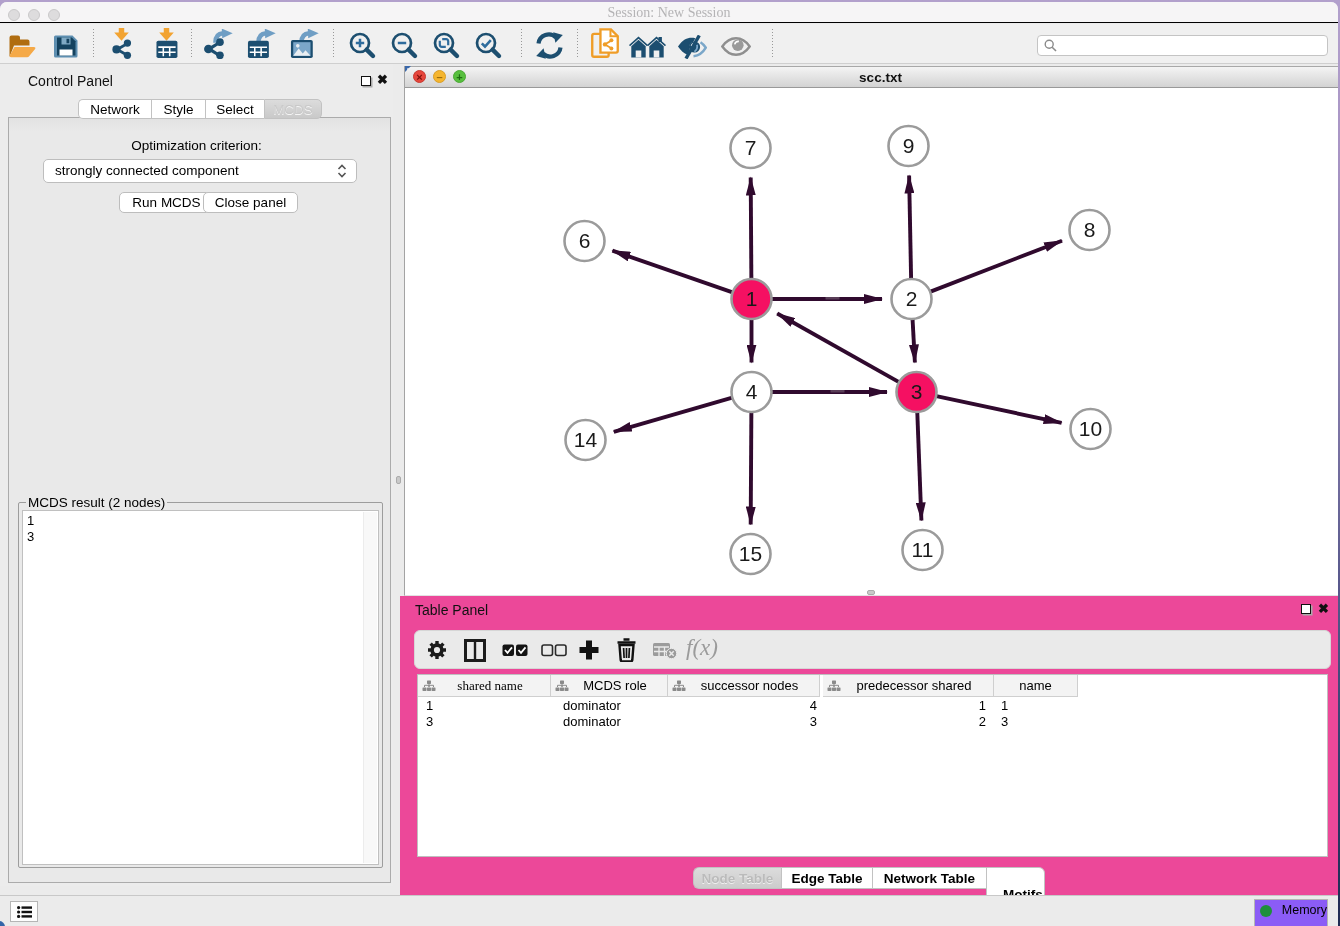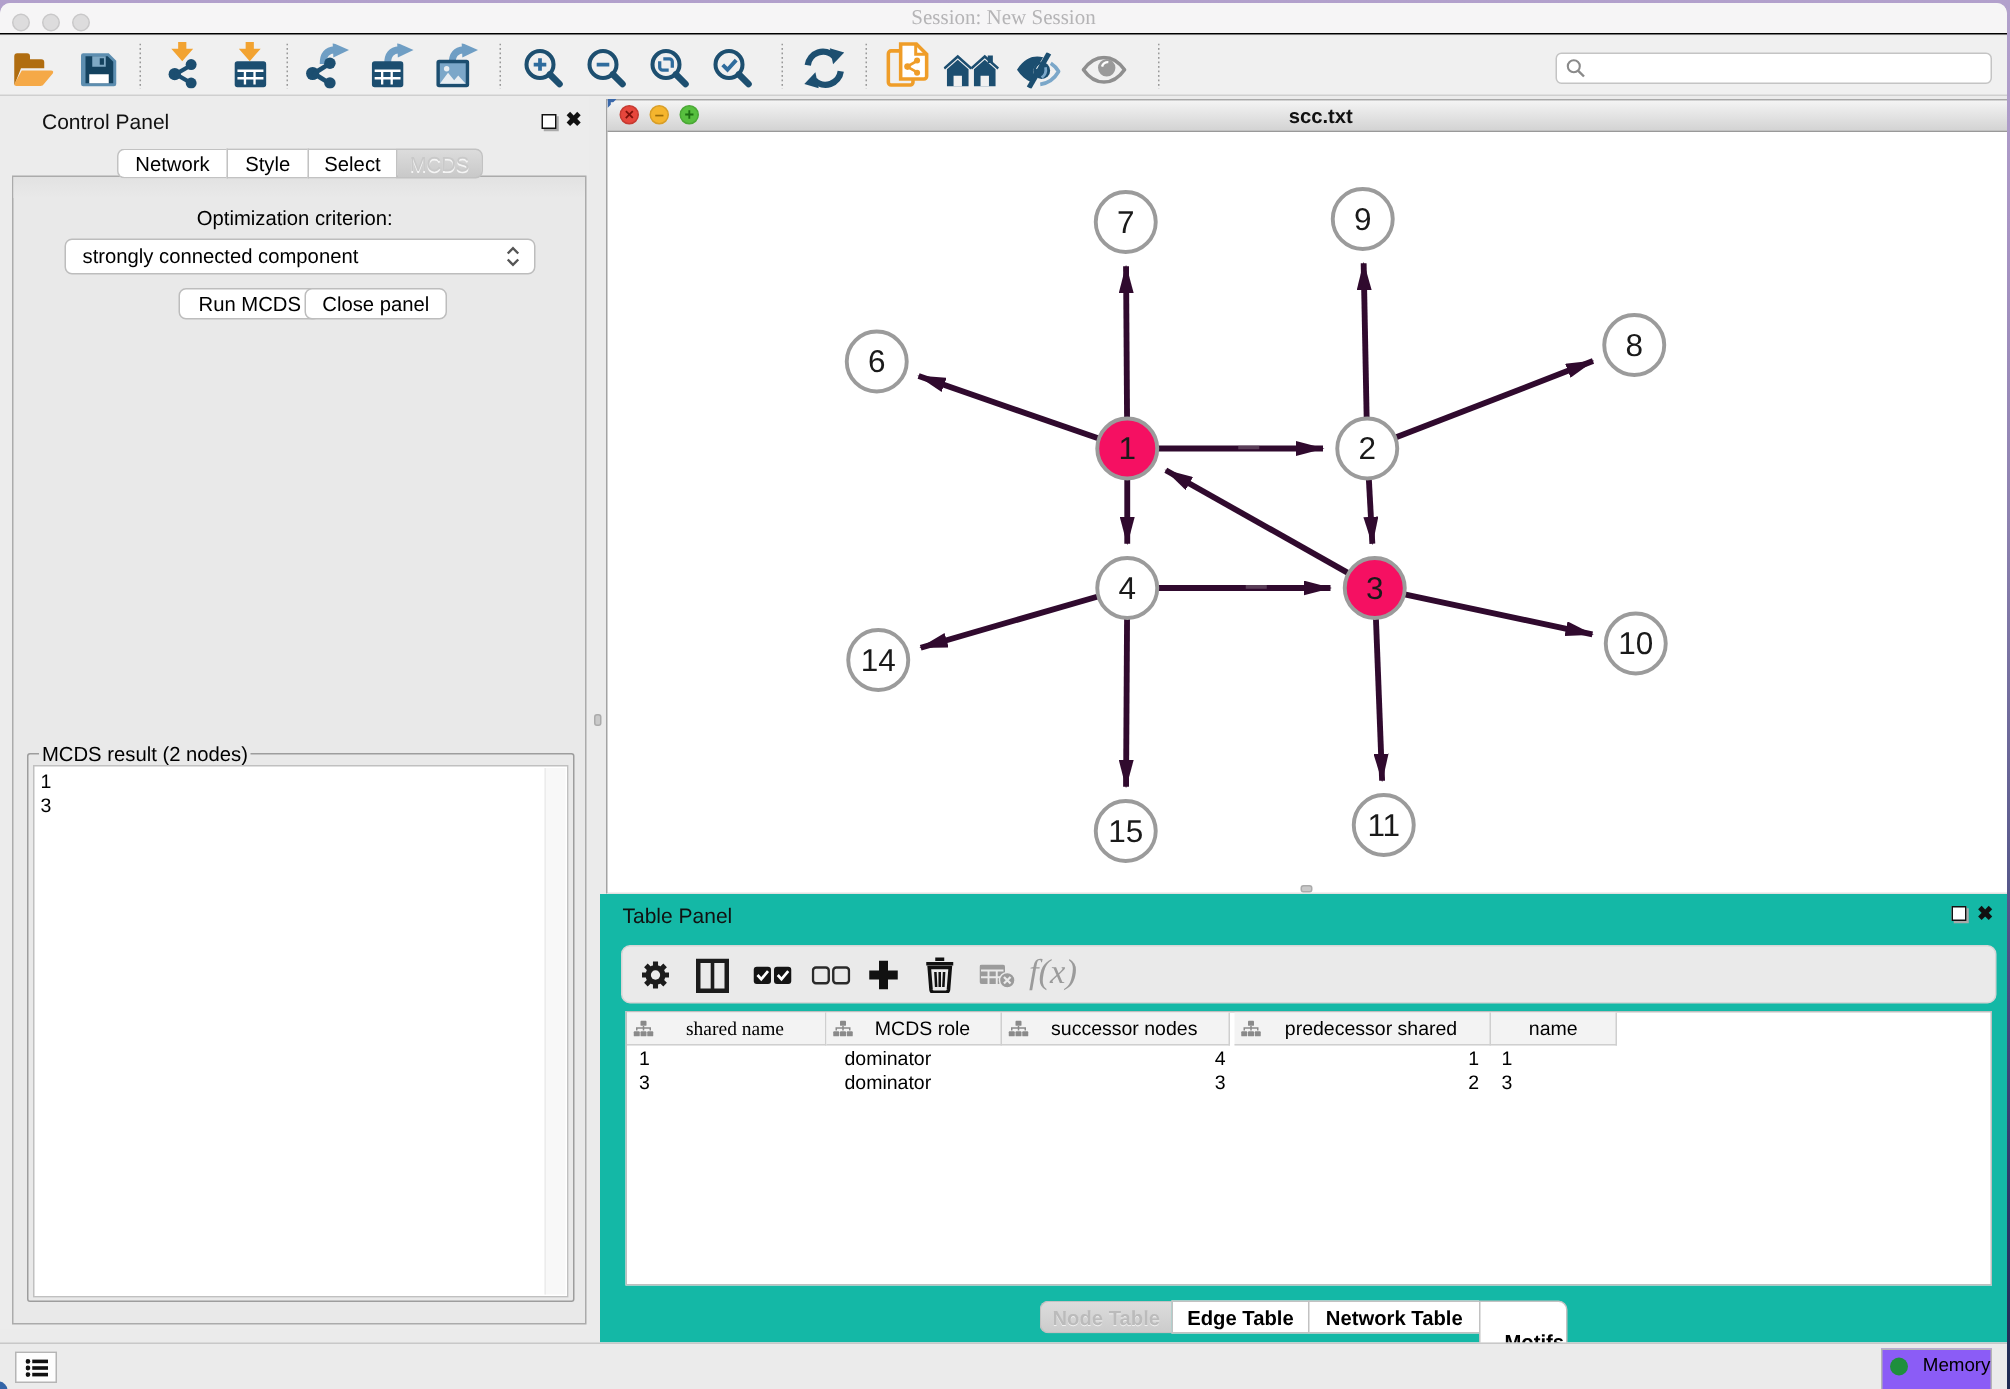--- a/index.html
+++ b/index.html
@@ -32,21 +32,21 @@
   #groupbox { position:absolute; left:18px; top:438px; width:365px; height:366px; border:1px solid #9d9d9d; border-radius:2px; }
   #gb-label { position:absolute; left:7px; top:-8px; background:#e9e9e9; padding:0 2px; font-size:13.5px; color:#000; }
   #gb-white { position:absolute; left:3px; top:7px; width:357px; height:355px; background:#fff; border:1px solid #c0c0c0; font-size:13px; color:#000; padding:2px 0 0 4px; line-height:16px; }
   #gb-scroll { position:absolute; right:1px; top:1px; width:14px; height:351px; background:#f8f8f8; border-left:1px solid #ececec; }
   
   #netframe { position:absolute; left:404px; top:64px; width:934px; height:530px; background:#fff; border-left:1px solid #a3a3a3; border-bottom:1px solid #e2e2e2;}
   #net-titlebar { position:absolute; left:0; top:0; width:100%; height:22px; background:linear-gradient(#f4f4f4,#d3d3d3); border-bottom:1px solid #999; border-top:1px solid #a8a8a8;}
   #net-title { position:absolute; left:9px; width:100%; top:3px; text-align:center; font-size:13.5px; font-weight:bold; color:#111; }
   .light { position:absolute; top:3px; width:13px; height:13px; border-radius:50%; font-size:11px; line-height:13px; text-align:center; font-weight:bold; }
   
-  #tpanel { position:absolute; left:400px; top:594px; width:938px; height:299px; background:#14b8a6; }
+  #tpanel { position:absolute; left:400px; top:594px; width:938px; height:299px; background:#ec4899; }
   #tp-title { position:absolute; left:15px; top:6px; font-size:14px; color:#111; }
   #tp-toolbar { position:absolute; left:14px; top:34px; width:917px; height:39px; background:#eaeaea; border:1px solid #d6d6d6; border-radius:6px; }
   #ttable { position:absolute; left:17px; top:78px; width:911px; height:183px; background:#fff; border:1px solid #bfbfbf; }
   .th { position:absolute; top:0; height:22px; background:#f3f3f3; border-right:1px solid #cfcfcf; border-bottom:1px solid #cfcfcf; font-size:13px; color:#000; text-align:center; line-height:22px; }
   .td { position:absolute; font-size:13px; color:#000; height:16px; line-height:16px; }
   .btab { height:22px; line-height:21px; padding:0 13px; background:#fff; border:1px solid #c2c2c2; border-right:none; font-size:13.5px; font-weight:bold; color:#000; }
   
   #statusbar { position:absolute; left:0; top:893px; width:1338px; height:31px; background:#ebebeb; border-top:1px solid #c8c8c8; }
 </style>
 </head>

